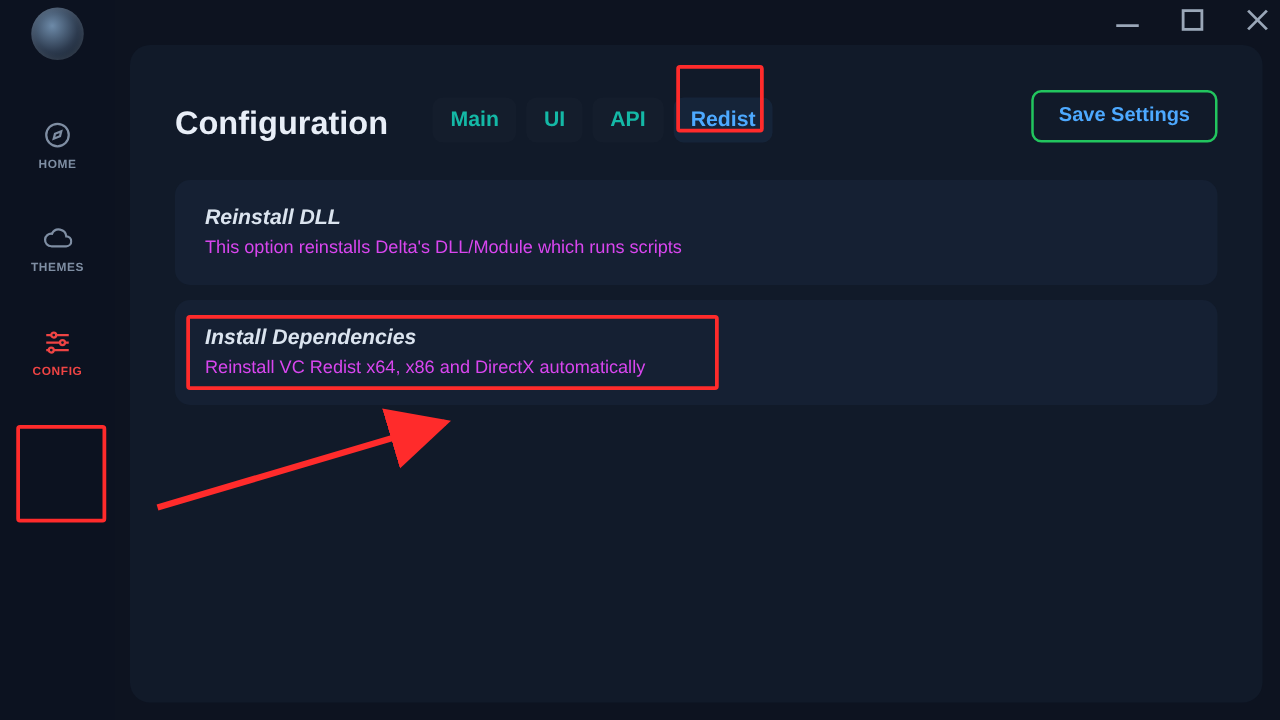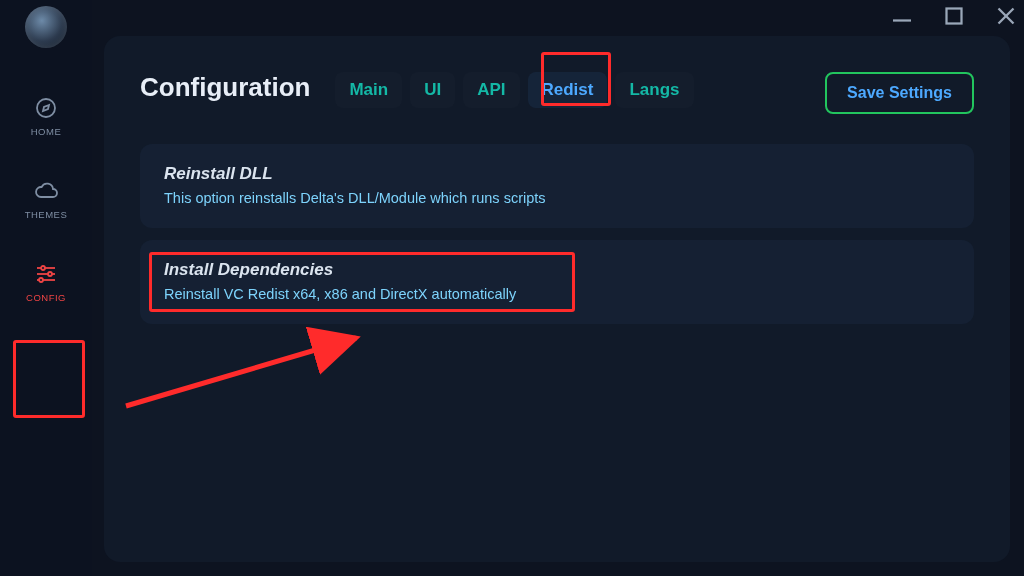--- a/index.html
+++ b/index.html
@@ -8,37 +8,37 @@
   
   .window-controls { position: absolute; top: 4px; right: 6px; display: flex; gap: 28px; align-items: center; }
   .win-btn { width: 24px; height: 24px; display: flex; align-items: center; justify-content: center; color: #9aa7b8; font-size: 18px; cursor: pointer; }
   .win-btn svg { stroke: #9aa7b8; stroke-width: 1.5; fill: none; }
 
   
   .sidebar { position: absolute; left: 0; top: 0; bottom: 0; width: 92px; background: #0c1220; display: flex; flex-direction: column; align-items: center; padding-top: 6px; }
   .logo { width: 42px; height: 42px; border-radius: 50%; background: radial-gradient(circle at 40% 35%, #6d8aa8 0%, #2d3b4f 55%, #0d1622 100%); margin-bottom: 40px; box-shadow: inset 0 0 6px rgba(255,255,255,.15); }
   .nav-item { width: 62px; display: flex; flex-direction: column; align-items: center; gap: 6px; color: #7f8ea3; padding: 8px 0; margin-bottom: 26px; cursor: pointer; border-radius: 8px; }
   .nav-item.active { color: #ef4444; }
-  .nav-label { font-size: 9.5px; font-weight: 400; letter-spacing: .5px; text-align: center; }
+  .nav-label { font-size: 9.5px; font-weight: 700; letter-spacing: .5px; text-align: center; }
   .nav-icon { width: 24px; height: 24px; }
   .nav-icon svg { width: 24px; height: 24px; stroke: currentColor; fill: none; stroke-width: 1.8; }
 
   
   .content { position: absolute; left: 104px; right: 14px; top: 36px; bottom: 14px; background: #111a29; border-radius: 16px; padding: 36px 36px; }
-  .header-row { display: flex; align-items: flex-start; gap: 3px; }
+  .header-row { display: flex; align-items: flex-end; gap: 14px; }
   .title { color: #e8eef7; font-size: 26px; font-weight: 800; margin-right: 22px; }
   .tabs { display: flex; gap: 8px; }
   .tab { padding: 8px 14px; border-radius: 8px; color: #14b8a6; font-size: 17px; font-weight: 700; background: rgba(255,255,255,.015); cursor: pointer; }
   .tab.active { color: #4da9ff; background: rgba(77,169,255,.08); }
   .save-btn { margin-left: auto; padding: 10px 20px; border: 2px solid #22c55e; color: #4da9ff; font-size: 16px; font-weight: 700; border-radius: 8px; background: transparent; cursor: pointer; }
 
   .panel { margin-top: 30px; background: #152033; border-radius: 12px; padding: 20px 24px 22px; }
   .panel + .panel { margin-top: 12px; }
   .panel-title { color: #dbe4ef; font-size: 17px; font-weight: 700; margin-bottom: 6px; font-style: italic; }
-  .panel-desc { color: #7dd3fc; font-size: 14.5px; }
+  .panel-desc { color: #d946ef; font-size: 14.5px; }
 
   
   .redbox { position: absolute; border: 3px solid #ff2b2b; border-radius: 3px; pointer-events: none; }
   .redbox.tab-hl { left: 541px; top: 52px; width: 70px; height: 54px; }
   .redbox.panel-hl { left: 149px; top: 252px; width: 426px; height: 60px; }
   .redbox.cfg-hl { left: 13px; top: 340px; width: 72px; height: 78px; }
   .arrow { position: absolute; left: 116px; top: 320px; pointer-events: none; }
 </style>
 </head>
 <body>
@@ -101,21 +101,20 @@
 </div>
 
 <div class="content">
   <div class="header-row">
     <div class="title">Configuration</div>
     <div class="tabs">
       <div class="tab">Main</div>
       <div class="tab">UI</div>
       <div class="tab">API</div>
       <div class="tab active">Redist</div>
-      <div class="tab">Langs</div>
     </div>
     <button class="save-btn">Save Settings</button>
   </div>
 
   <div class="panel">
     <div class="panel-title">Reinstall DLL</div>
     <div class="panel-desc">This option reinstalls Delta's DLL/Module which runs scripts</div>
   </div>
 
   <div class="panel">

